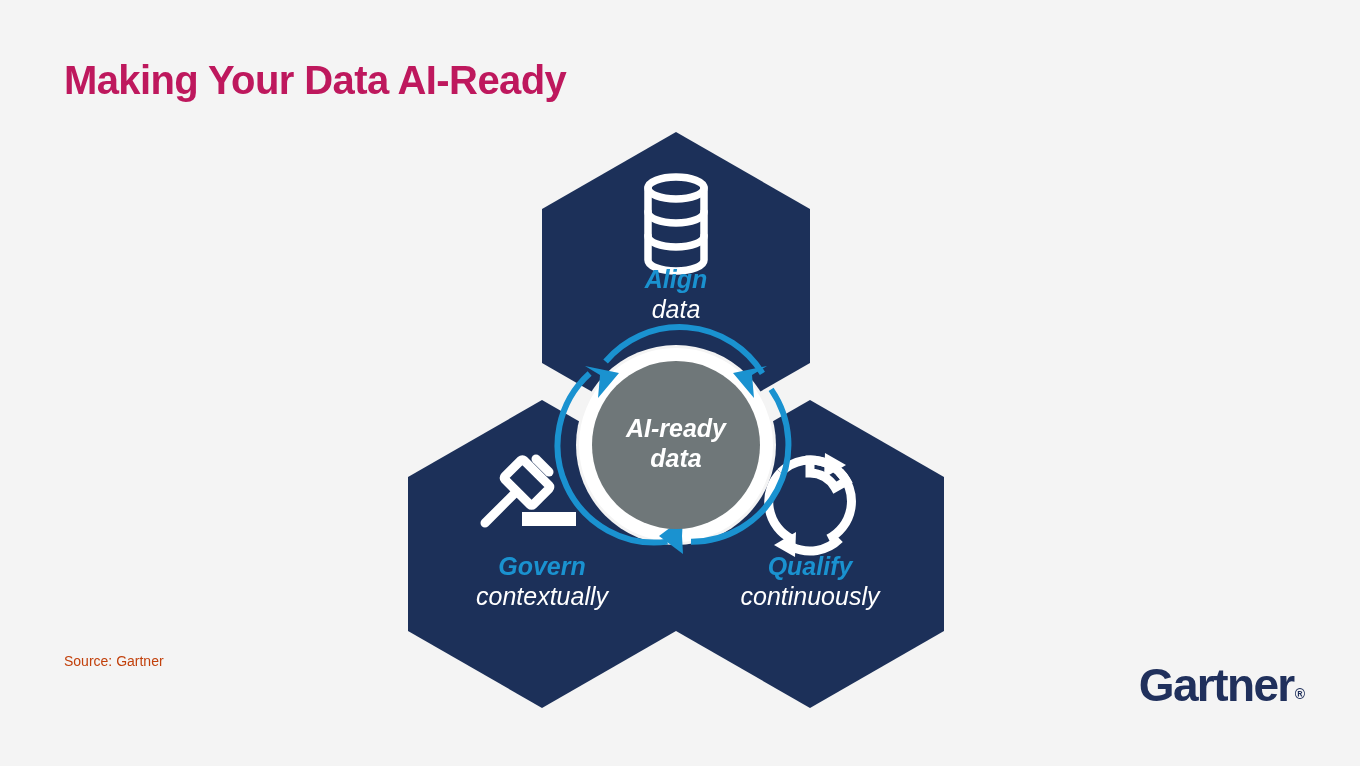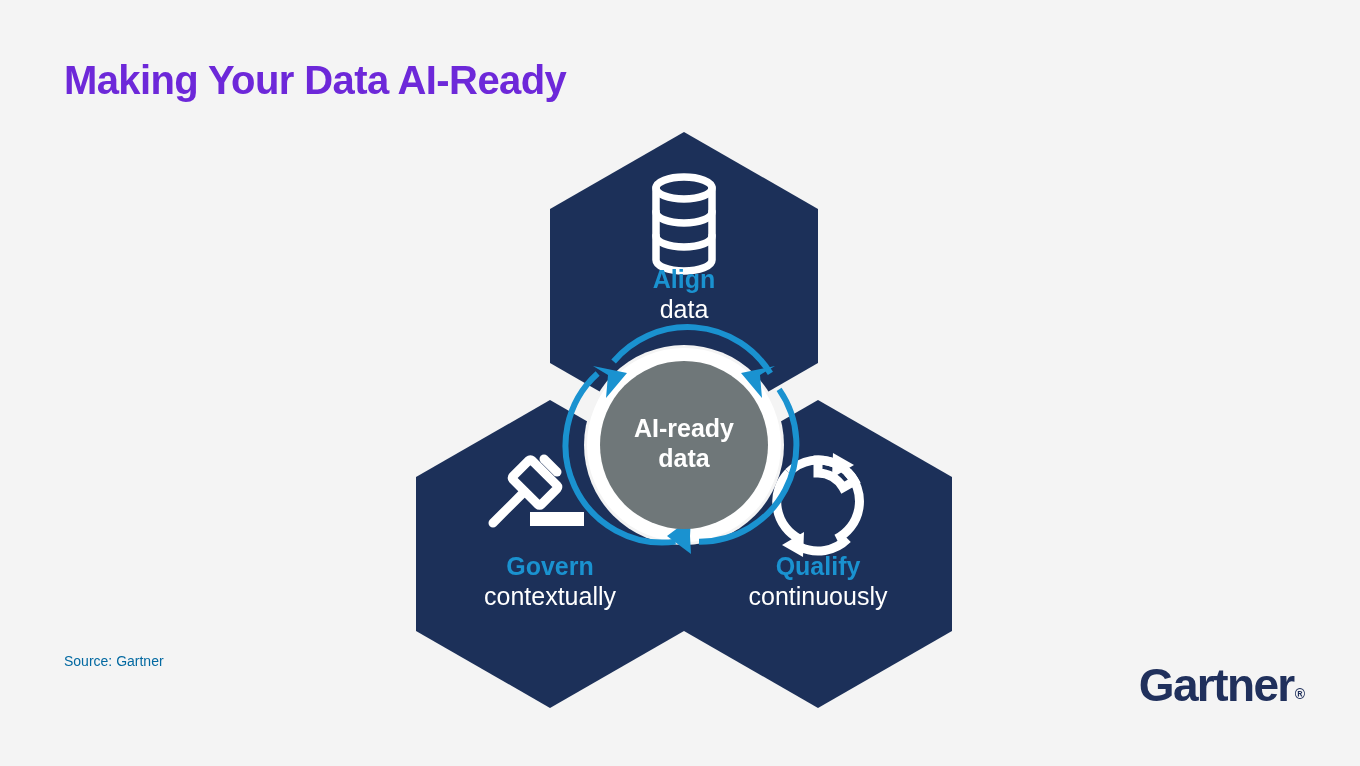--- a/index.html
+++ b/index.html
@@ -24,24 +24,25 @@
     font-size: 40px;
     font-weight: bold;
     color: #1f2f55;
     letter-spacing: -0.6px;
     white-space: nowrap;
   }
 
   
   .diagram {
     position: absolute;
-    left: 384px;
+    left: 376px;
     top: 120px;
     width: 600px;
     height: 600px;
+    font-style: italic;
   }
   .diagram svg {
     display: block;
   }
 
   
   .source-block {
     position: absolute;
     left: 64px;
     top: 653px;
@@ -71,21 +72,21 @@
     letter-spacing: 0;
     vertical-align: baseline;
     position: relative;
     top: -2px;
     left: 1px;
   }
 </style>
 </head>
 <body style="background: rgb(244, 244, 244);">
 
-<div class="page-title" style="color: #6d28d9;">Making Your Data AI-Ready</div>
+<div class="page-title" style="color: #be185d;">Making Your Data AI-Ready</div>
 
 <div class="diagram">
   <svg width="600" height="600" viewBox="0 0 600 600" xmlns="http://www.w3.org/2000/svg">
 
     <g>
       <polygon points="300,12 434,89 434,243 300,320 166,243 166,89" fill="#1c3059"></polygon>
 
       <g fill="none" stroke="#ffffff" stroke-width="7.5" stroke-linecap="round" stroke-linejoin="round">
         <ellipse cx="300" cy="68" rx="28" ry="11"></ellipse>
         <path d="M272,68 L272,92 C272,98.1 284.5,103 300,103 C315.5,103 328,98.1 328,92 L328,68"></path>
@@ -160,17 +161,17 @@
       </g>
 
       <circle cx="300" cy="325" r="84" fill="#6f7779"></circle>
 
       <text x="300" y="317" text-anchor="middle" font-family="Liberation Sans, sans-serif" font-size="25" font-weight="bold" fill="#ffffff">AI-ready</text>
       <text x="300" y="347" text-anchor="middle" font-family="Liberation Sans, sans-serif" font-size="25" font-weight="bold" fill="#ffffff">data</text>
     </g>
   </svg>
 </div>
 
-<div class="source-block" style="color: #0369a1;">
+<div class="source-block" style="color: #c2410c;">
   <div>Source: Gartner</div>
 </div>
 
 <div class="logo" style="color: rgb(32, 48, 92);"><span>Gartner</span><span class="reg">®</span></div>
 
 </body></html>

